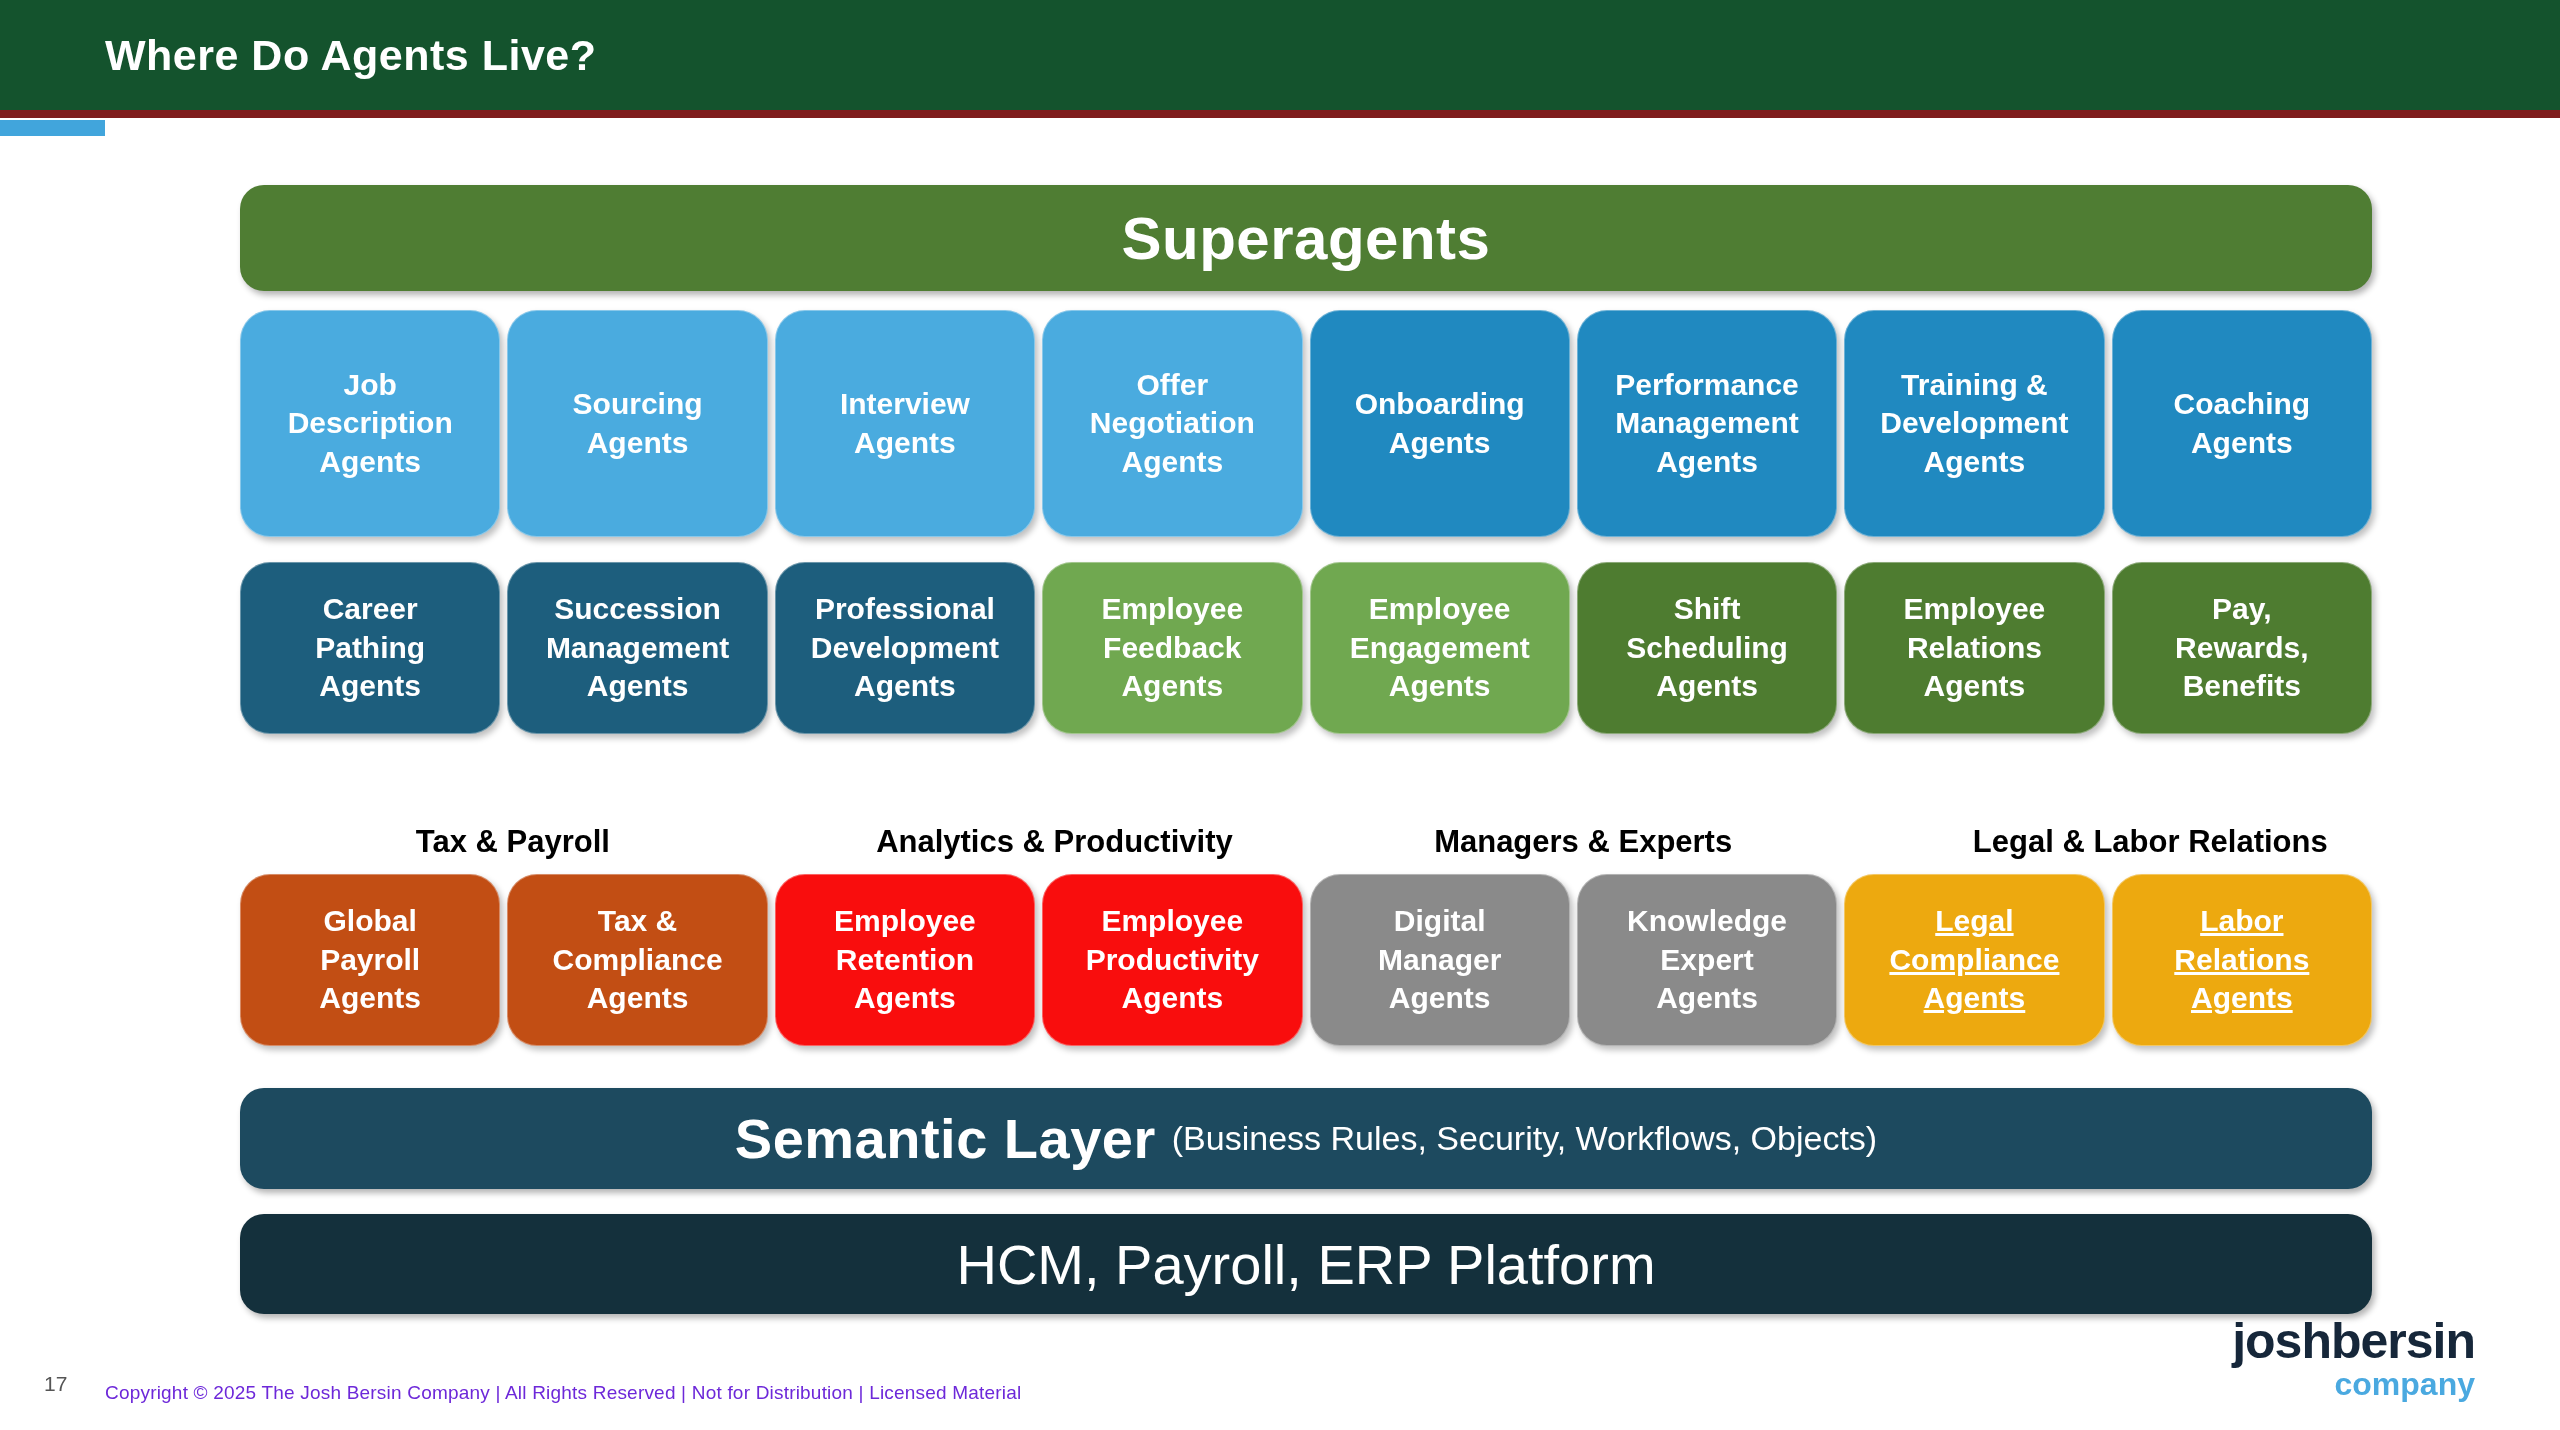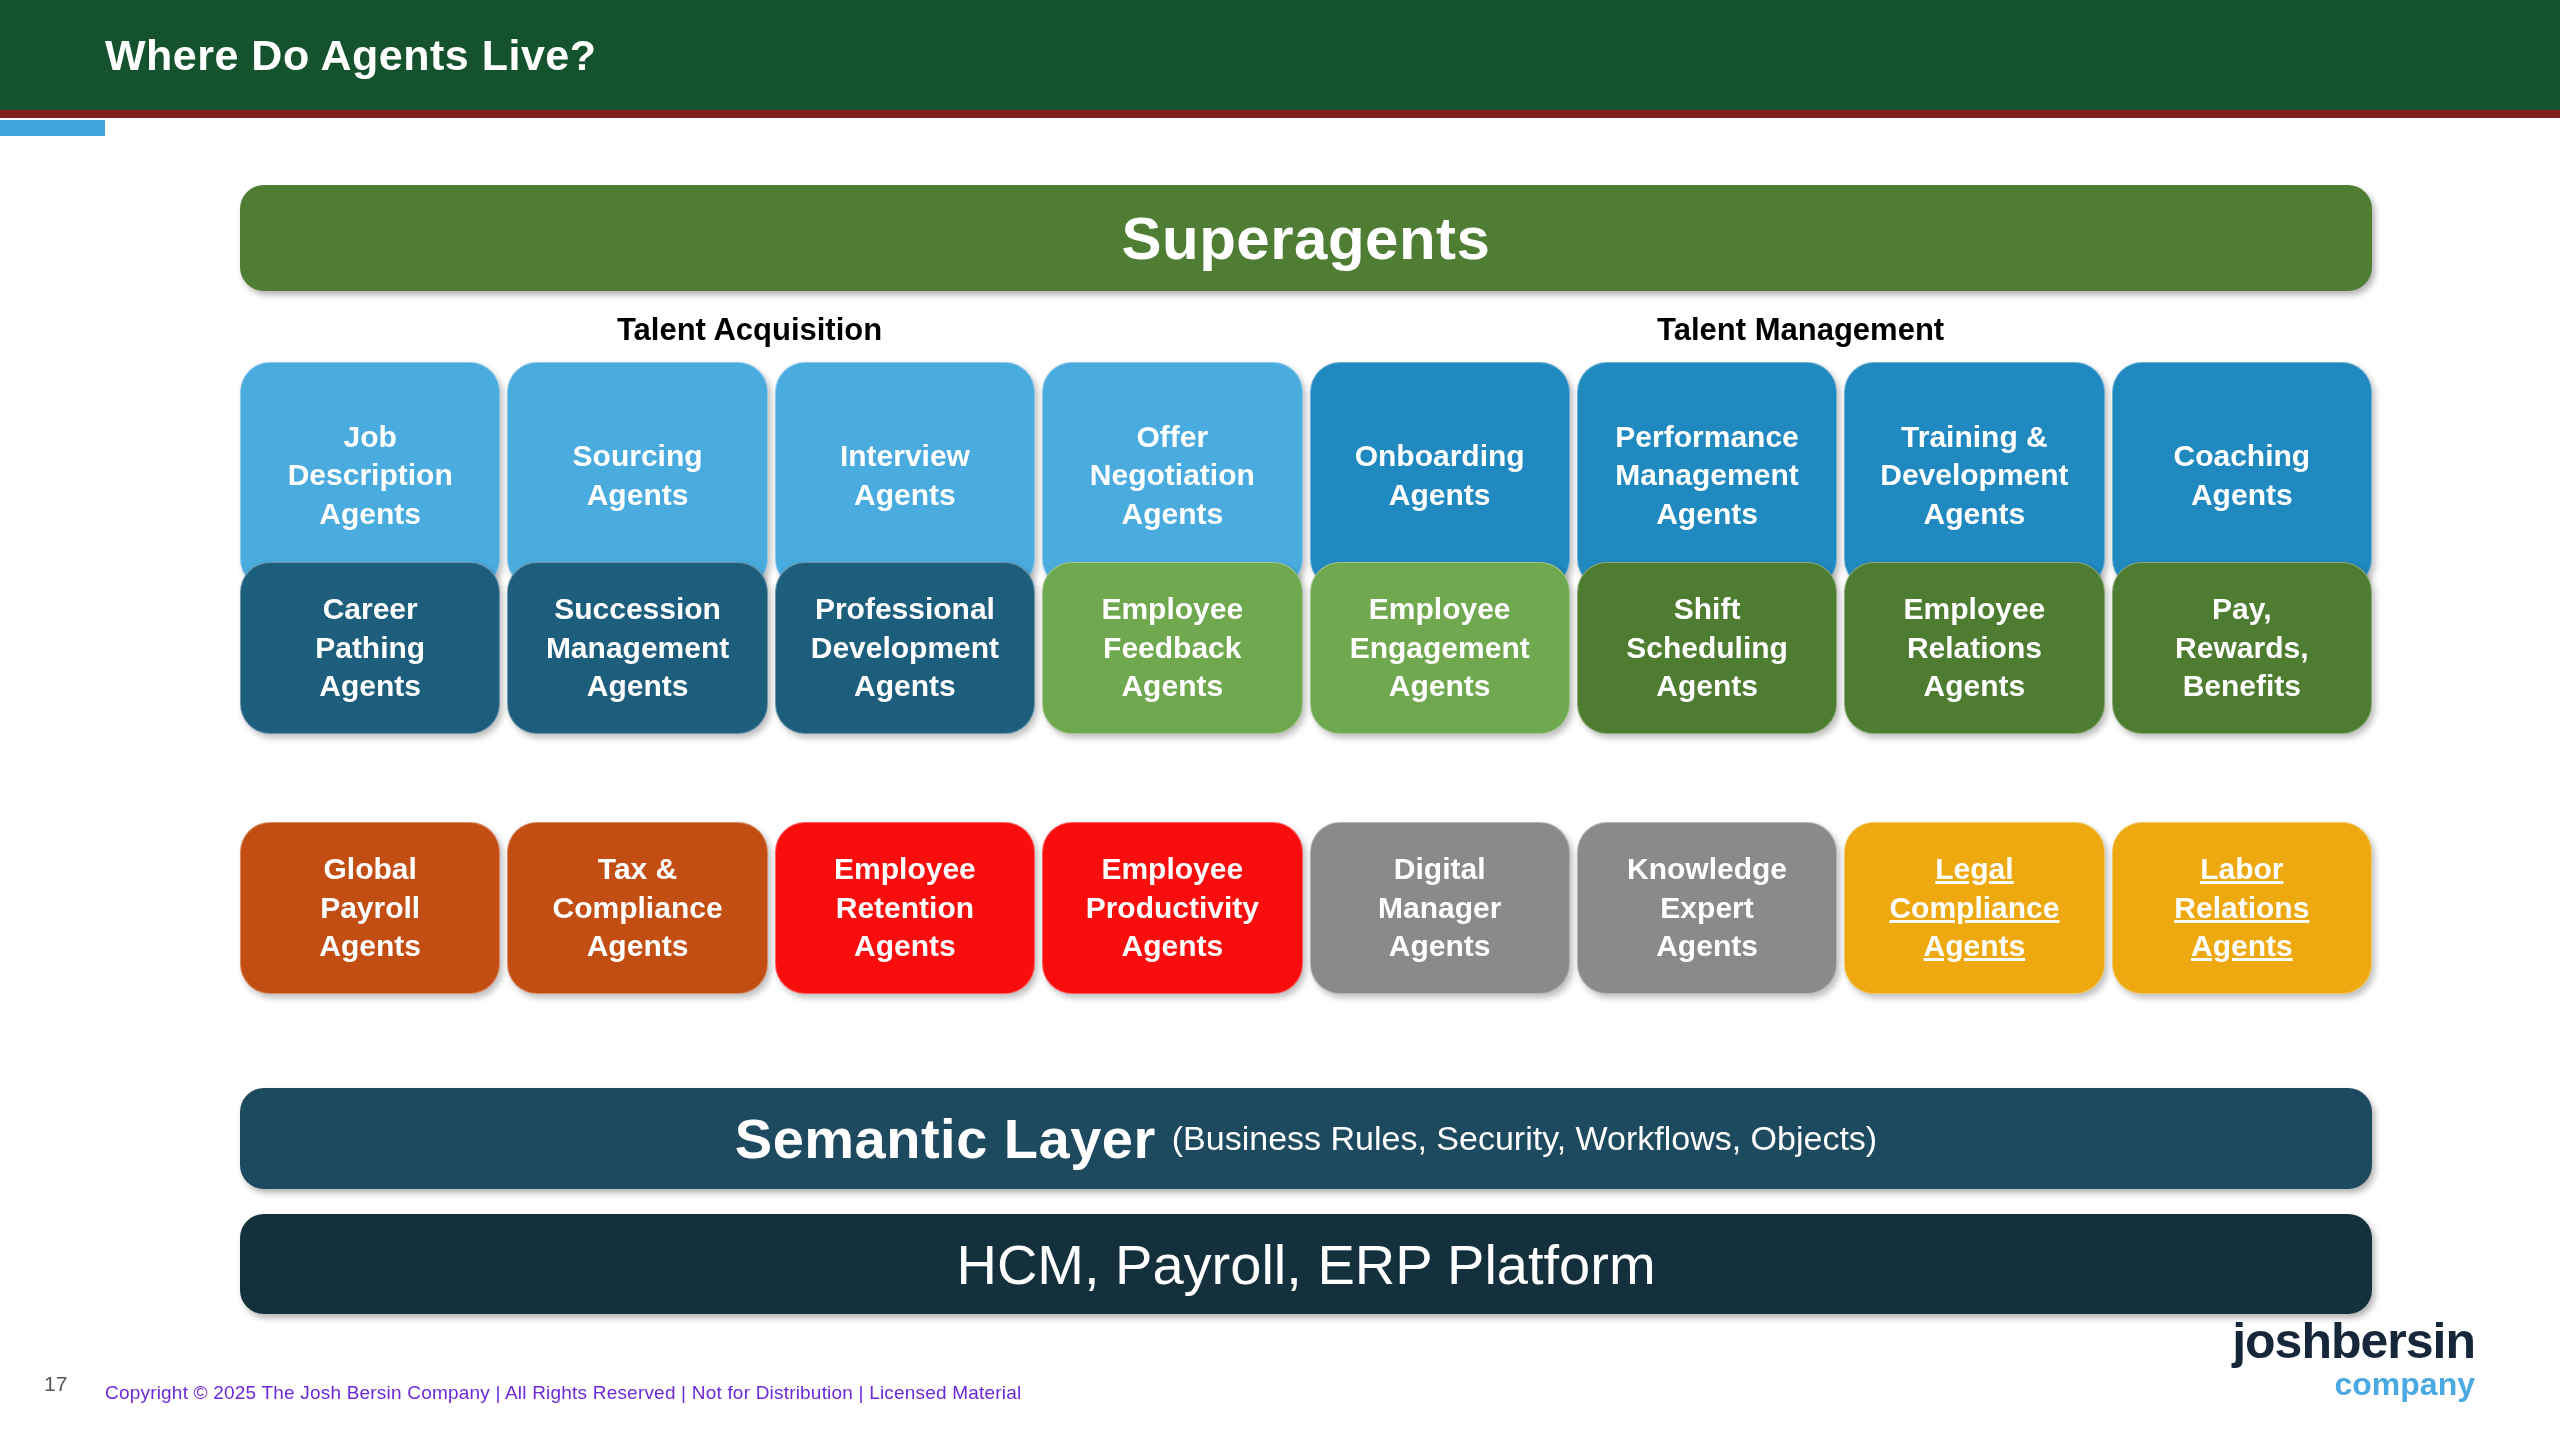--- a/index.html
+++ b/index.html
@@ -135,24 +135,20 @@
 <div class="header">
   <div class="header-title">Where Do Agents Live?</div>
 </div>
 <div class="accent-bar"></div>
 
 <div class="banner banner-superagents">
   <span>Superagents</span>
 </div>
 
 <div class="row-section row-1">
-  <div class="row-labels">
-    <div class="group-label gl-r1-0">Talent Acquisition</div>
-    <div class="group-label gl-r1-1">Talent Management</div>
-  </div>
   <div class="box-row">
     <div class="agent-box c-lb">Job
 Description
 Agents</div>
     <div class="agent-box c-lb">Sourcing
 Agents</div>
     <div class="agent-box c-lb">Interview
 Agents</div>
     <div class="agent-box c-lb">Offer
 Negotiation
@@ -193,20 +189,26 @@
     <div class="agent-box c-dg">Employee
 Relations
 Agents</div>
     <div class="agent-box c-dg">Pay,
 Rewards,
 Benefits</div>
   </div>
 </div>
 
 <div class="row-section row-3">
+  <div class="row-labels">
+    <div class="group-label gl-r3-0">Tax &amp; Payroll</div>
+    <div class="group-label gl-r3-1">Analytics &amp; Productivity</div>
+    <div class="group-label gl-r3-2">Managers &amp; Experts</div>
+    <div class="group-label gl-r3-3">Legal &amp; Labor Relations</div>
+  </div>
   <div class="box-row">
     <div class="agent-box c-ru">Global
 Payroll
 Agents</div>
     <div class="agent-box c-ru">Tax &amp;
 Compliance
 Agents</div>
     <div class="agent-box c-rd">Employee
 Retention
 Agents</div>

